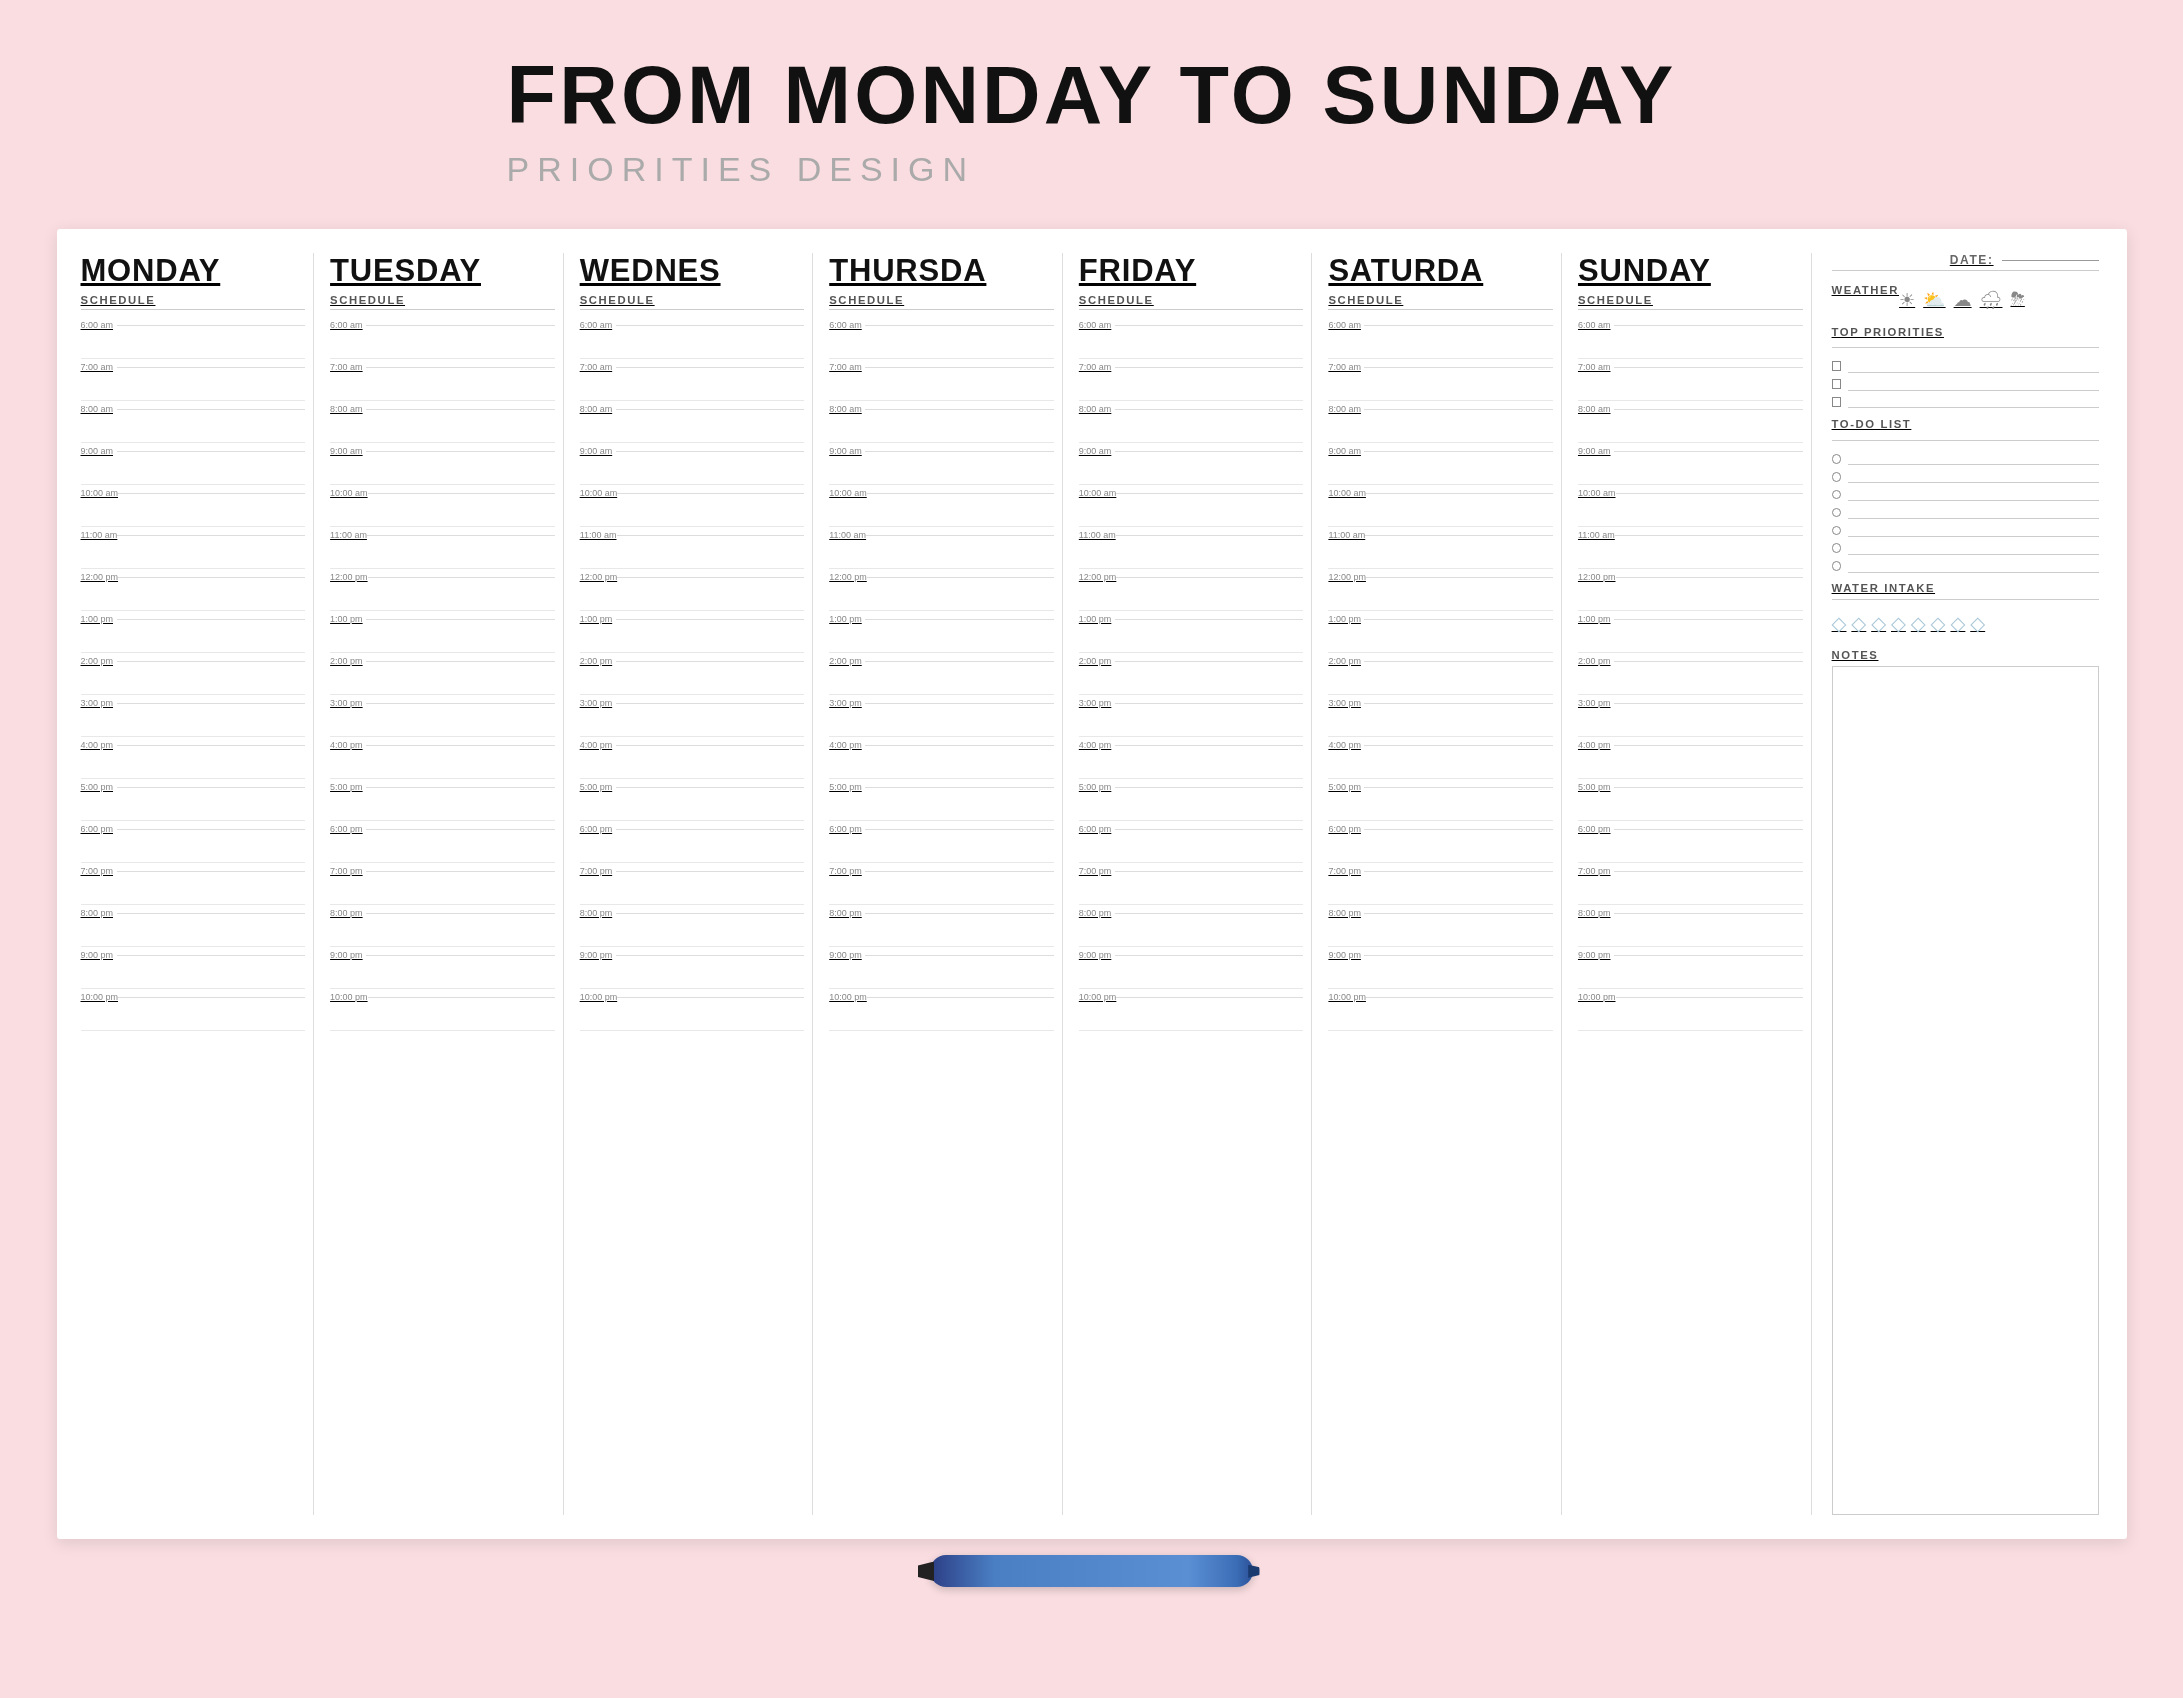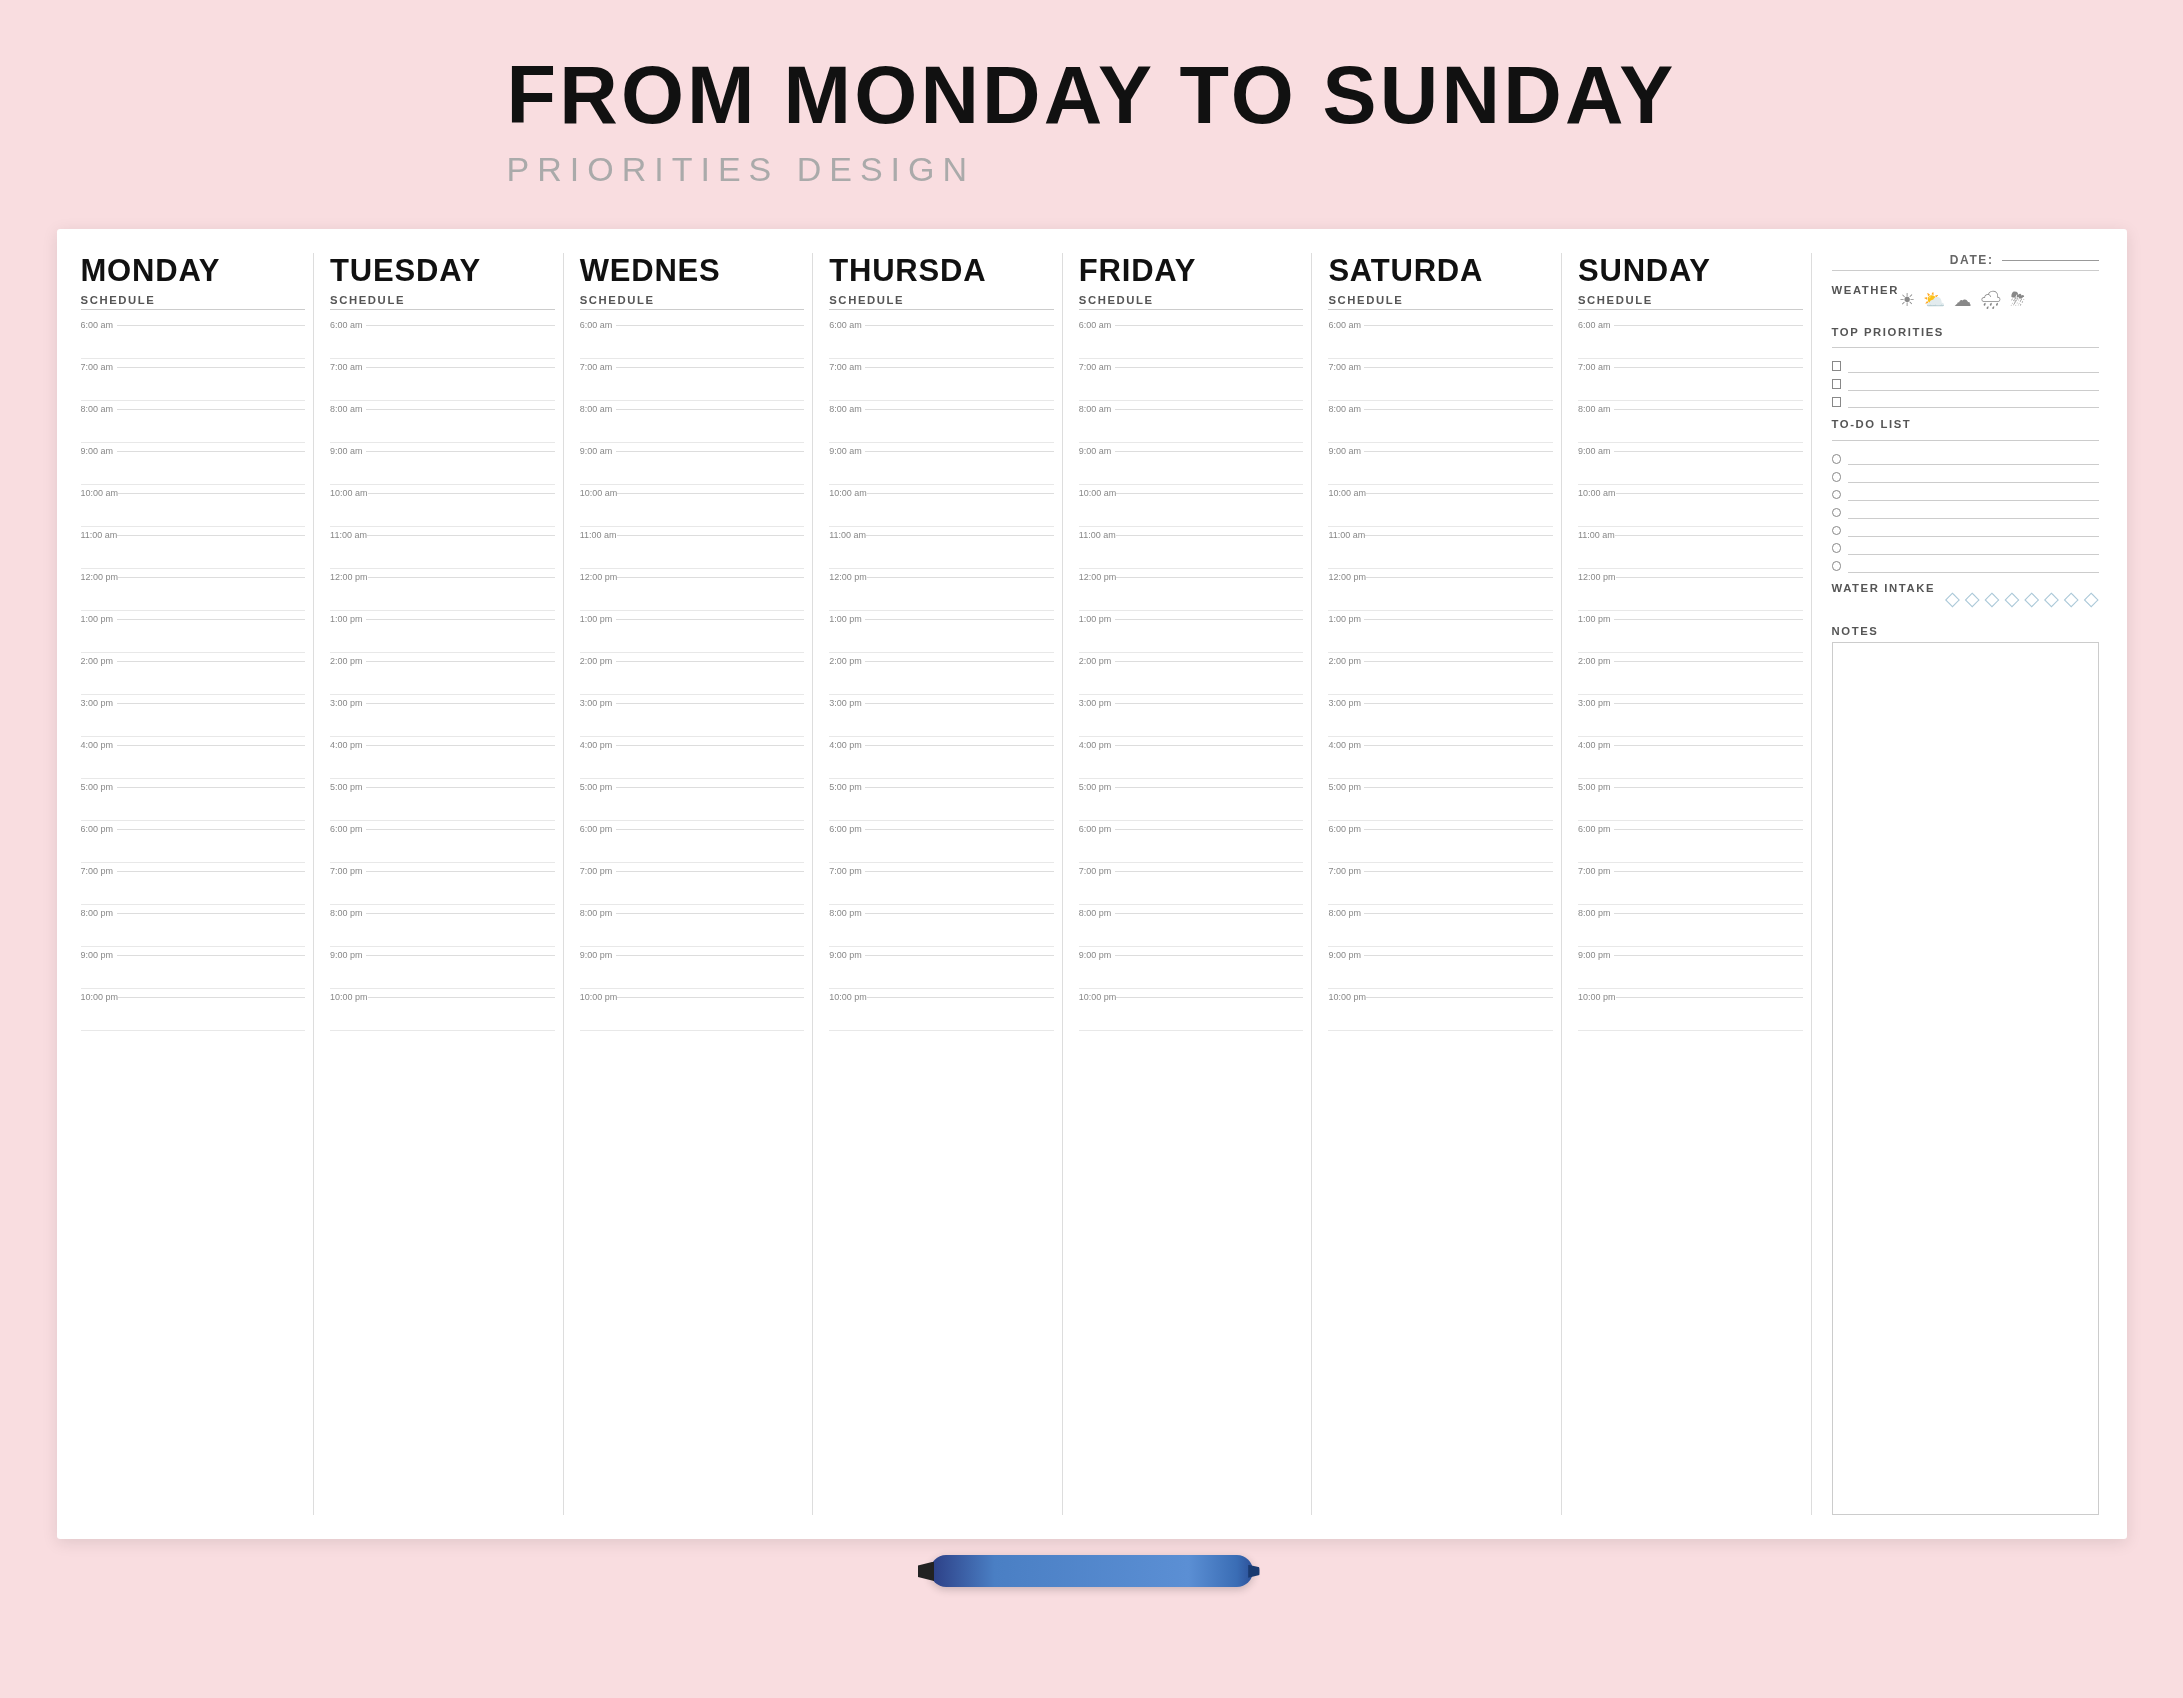--- a/index.html
+++ b/index.html
@@ -35,20 +35,21 @@
       background: white;
       width: 2070px;
       height: 1310px;
       margin-top: 24px;
       border-radius: 3.2px;
       display: flex;
       flex-direction: row;
       padding: 24px 16px;
       gap: 8px;
       box-shadow: 0 3.2px 16px rgba(0,0,0,0.1);
+      text-decoration: underline;
     }
     .day-column {
       flex: 1;
       border-right: 0.8px solid #ddd;
       padding: 0 8px;
       min-width: 0;
     }
     .day-column:last-child {
       border-right: none;
     }
@@ -182,22 +183,21 @@
       display: inline-block;
       flex-shrink: 0;
     }
     .todo-line {
       flex: 1;
       border-bottom: 0.8px solid #ccc;
       height: 13px;
     }
     .water-section {
       display: flex;
-      flex-direction: row;
-      justify-content: space-between;
+      flex-direction: column;
     }
     .water-drops {
       display: flex;
       gap: 4.9px;
       padding: 4.9px 0;
     }
     .drop {
       font-size: 19.4px;
       color: #aac8d8;
     }

